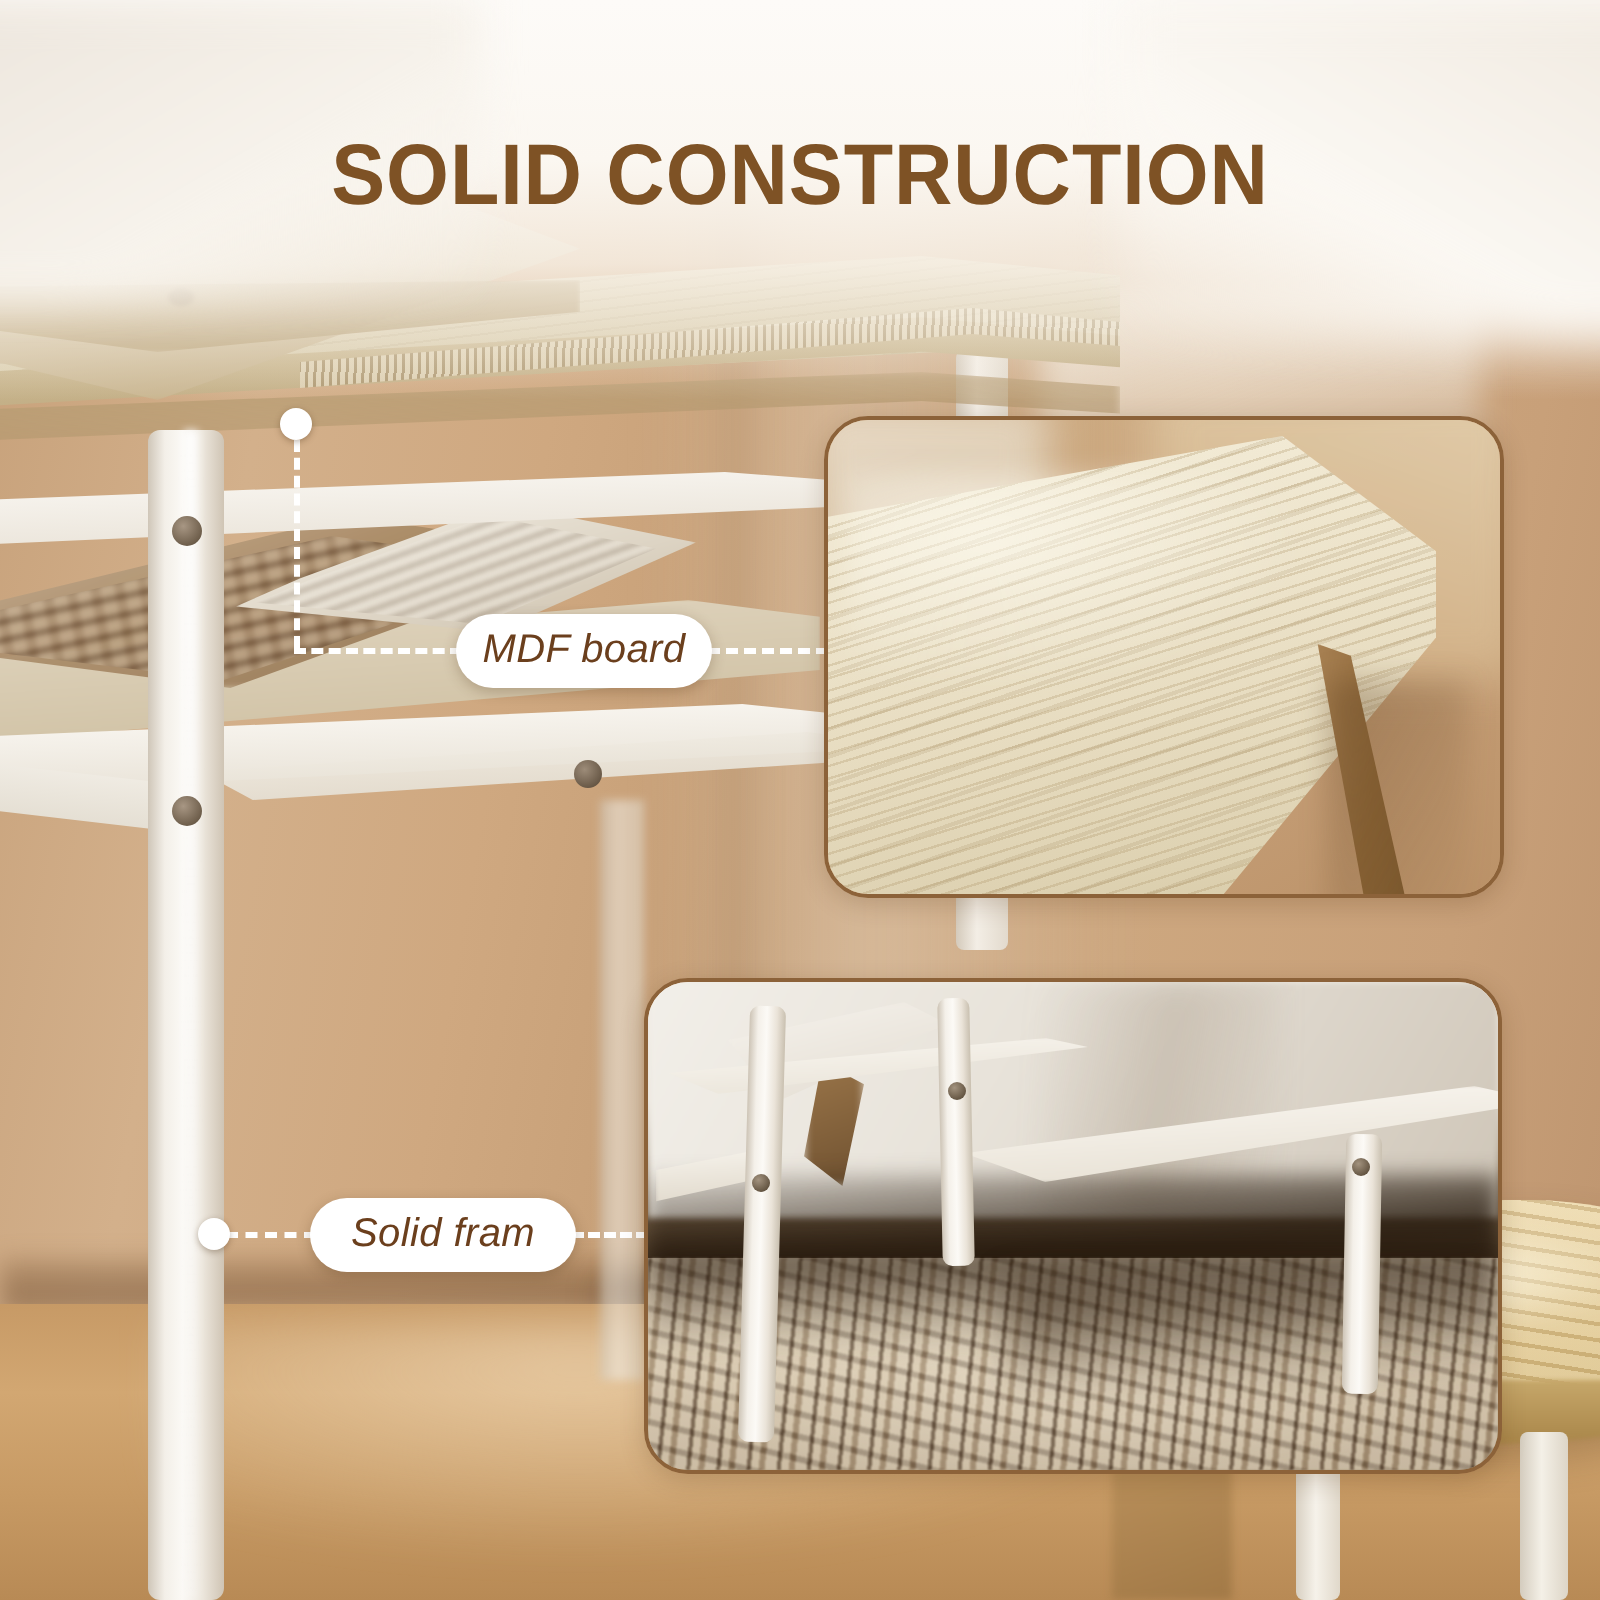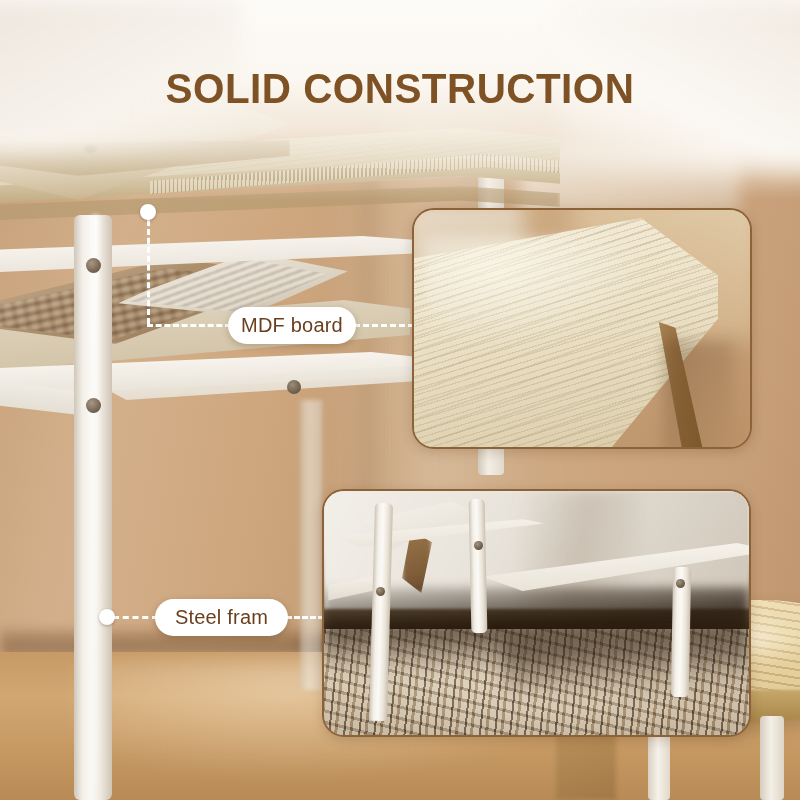--- a/index.html
+++ b/index.html
@@ -227,21 +227,21 @@
 
   
   .dot{position:absolute;width:16px;height:16px;border-radius:50%;background:#fff;
        box-shadow:0 1px 3px rgba(70,44,18,.35);}
   .dash-h{position:absolute;height:0;border-top:3px dashed #ffffff;}
   .dash-v{position:absolute;width:0;border-left:3px dashed #ffffff;}
 
   .pill{position:absolute;display:flex;align-items:center;justify-content:center;
         background:#ffffff;border-radius:999px;
         box-shadow:0 2px 7px rgba(80,52,22,.28);
-        color:#6b3f1d;font-size:20px;letter-spacing:.2px;white-space:nowrap;}
+        color:#6b3f1d;font-size:20px;letter-spacing:.2px;white-space:nowrap;font-style:italic;}
 
   #pill-mdf{left:228px;top:307px;width:128px;height:37px;}
   #pill-steel{left:155px;top:599px;width:133px;height:37px;}
 
   
   .head{position:absolute;left:0;top:0;width:800px;text-align:center;margin-top:41px;}
   .title{margin:0;padding-top:26px;color:#7e5225;font-size:43px;line-height:1.02;
          font-weight:bold;letter-spacing:.5px;transform:scaleX(.94);transform-origin:50% 50%;}
   .subtitle{margin:0;padding-top:9px;color:#6f4a25;font-size:17.5px;line-height:1.2;}
 </style>
@@ -350,16 +350,16 @@
   </div>
 
   <div class="dot" style="left:140px;top:204px;"></div>
   <div class="dot" style="left:99px;top:609px;"></div>
 
   <div class="pill" id="pill-mdf">
     <span>MDF board</span>
   </div>
 
   <div class="pill" id="pill-steel">
-    <span>Steel fram</span>
+    <span>Solid fram</span>
   </div>
 
 </div>
 
 </body></html>

